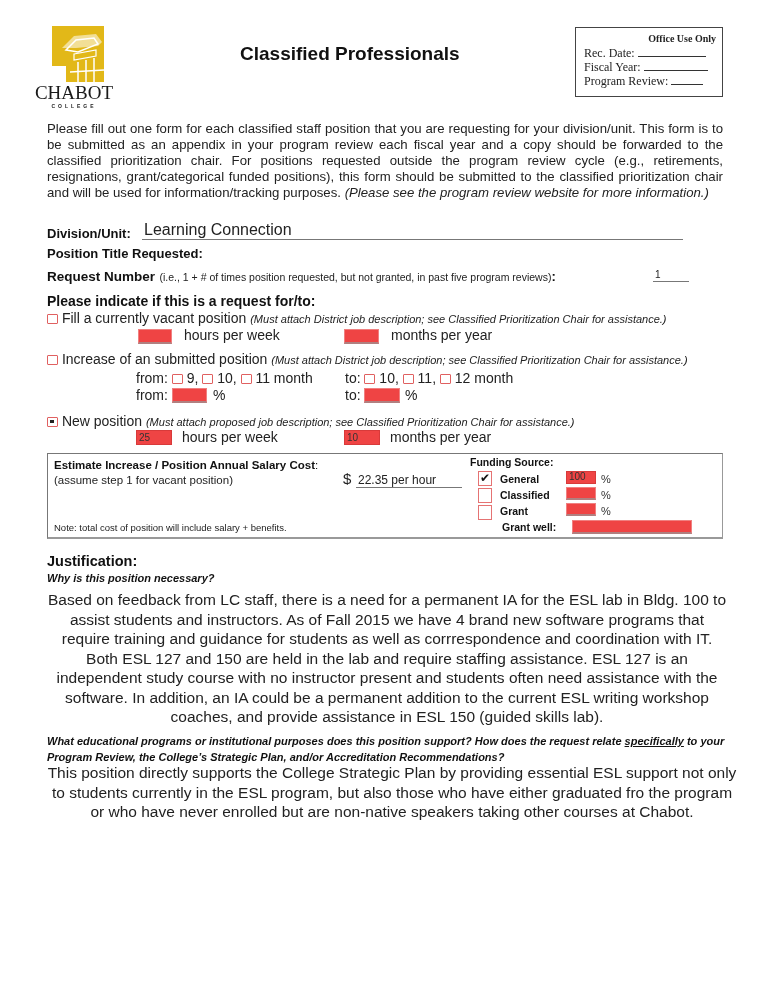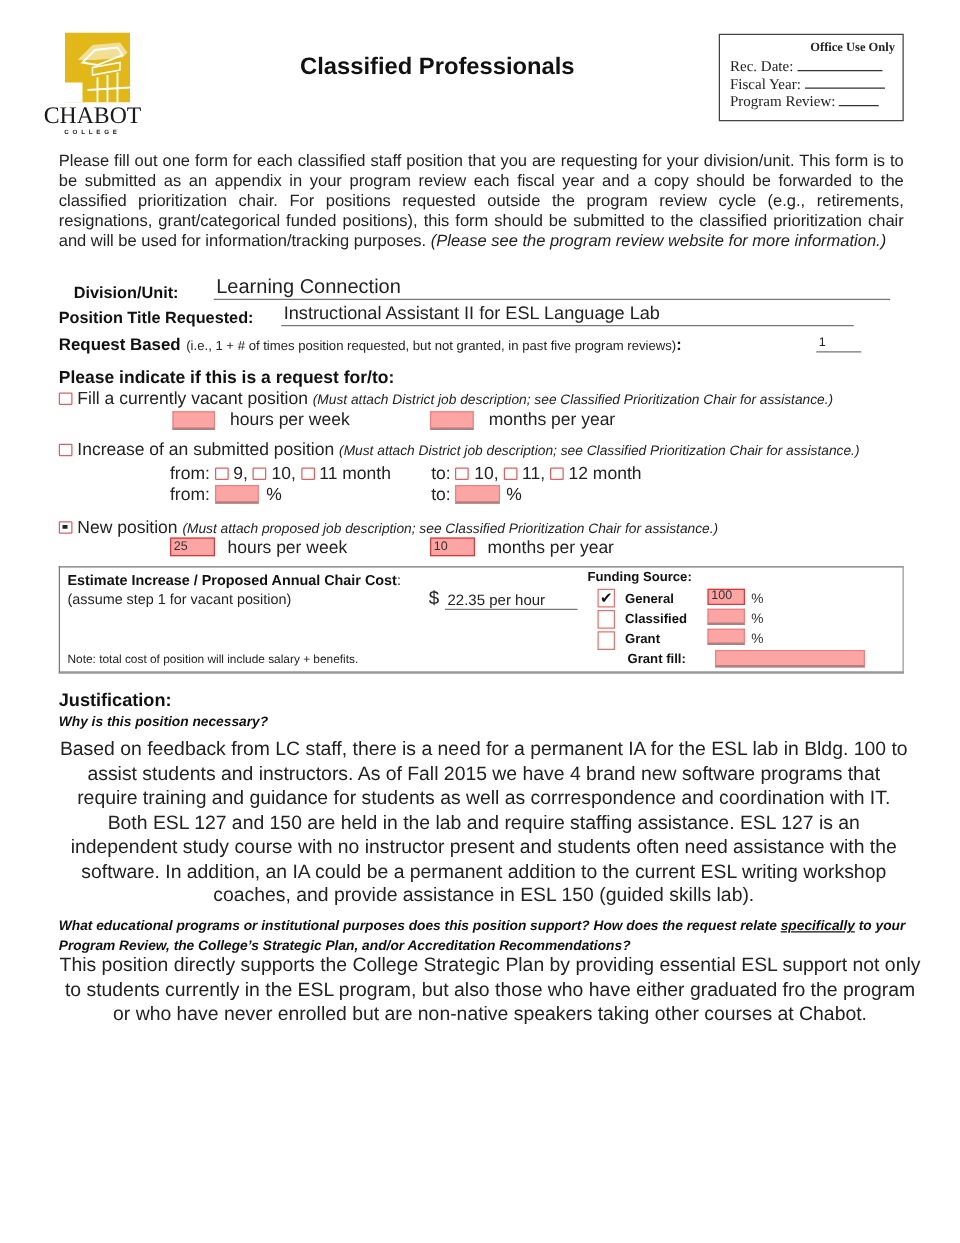--- a/index.html
+++ b/index.html
@@ -32,21 +32,21 @@
   .fieldline { border-bottom: 1px solid #777; }
   .val { font-size: 15px; color: #222; }
 
   .sect { font-weight: bold; font-size: 14px; color: #111; }
   .opt { font-size: 14px; color: #222; white-space: nowrap; }
   .opt i { font-size: 11px; font-style: italic; }
 
   .cb { display: inline-block; width: 11px; height: 10px; border: 1.5px solid #e06060; border-radius: 1px; background: #fff; vertical-align: -1px; position: relative; }
   .cb.checked::after { content: ""; position: absolute; left: 2px; top: 2px; width: 4px; height: 3px; background: #222; }
 
-  .tbox { position: absolute; height: 15px; border: 1px solid #f08080; border-bottom: 2px solid #b08080; background: #fca5a5; font-size: 10px; line-height: 13px; padding-left: 2px; color: #333; }
+  .tbox { position: absolute; height: 15px; border: 1px solid #f08080; border-bottom: 2px solid #b08080; background: #ef4444; font-size: 10px; line-height: 13px; padding-left: 2px; color: #333; }
   .tbox.filled { border: 1.5px solid #d83a3a; }
 
   .txt { position: absolute; font-size: 14px; color: #222; white-space: nowrap; }
 
   
   .panel { left: 47px; top: 453px; width: 676px; height: 86px; border: 1px solid #777; border-bottom: 2px solid #999; border-right: 1px solid #999; }
   .panel .h { position: absolute; left: 6px; top: 5px; font-size: 11.5px; font-weight: bold; color: #111; }
   .panel .h span { font-weight: normal; }
   .panel .s { position: absolute; left: 6px; top: 20px; font-size: 11.5px; color: #222; }
   .panel .dollar { position: absolute; left: 295px; top: 16px; font-size: 15px; color: #222; }
@@ -91,37 +91,34 @@
   <div class="row"><span>Rec. Date:</span> <span class="blank" style="width:68px"></span></div>
   <div class="row"><span>Fiscal Year:</span> <span class="blank" style="width:64px"></span></div>
   <div class="row"><span>Program Review:</span> <span class="blank" style="width:32px"></span></div>
 </div>
 
 <div class="abs intro">
   <span>Please fill out one form for each classified staff position that you are requesting for your division/unit. This form is to be submitted as an appendix in your program review each fiscal year and a copy should be forwarded to the classified prioritization chair. For positions requested outside the program review cycle (e.g., retirements, resignations, grant/categorical funded positions), this form should be submitted to the classified prioritization chair and will be used for information/tracking purposes.</span>
   <i>(Please see the program review website for more information.)</i>
 </div>
 
-<div class="abs" style="left:47px; top:221px; width:636px; height:20px;margin-left:12px;">
+<div class="abs" style="left:47px; top:221px; width:636px; height:20px;">
   <span class="lbl abs" style="left:0; top:5px;">Division/Unit:</span>
-  <div class="abs fieldline" style="left:112px; top:0; width:541px; height:19px;">
+  <div class="abs fieldline" style="left:95px; top:0; width:541px; height:19px;">
     <span class="val abs" style="left:2px; top:0px; font-size:16px;">Learning Connection</span>
   </div>
 </div>
 
 <div class="abs" style="left:47px; top:242px; width:636px; height:20px;">
   <span class="lbl abs" style="left:0; top:4px;">Position Title Requested:</span>
-  <div class="abs fieldline" style="left:178px; top:0; width:458px; height:19px;">
-    <span class="val abs" style="left:2px; top:1px; font-size:14.5px;">Instructional Assistant II for ESL Language Lab</span>
-  </div>
 </div>
 
 <div class="abs" style="left:47px; top:264px; width:650px; height:20px;">
   <span class="abs" style="left:0; top:3px; white-space:nowrap;">
-    <span class="lbl" style="font-size:13.5px;">Request Based</span>
+    <span class="lbl" style="font-size:13.5px;">Request Number</span>
     <span style="font-size:10.5px; color:#222;margin-top:36px;">(i.e., 1 + # of times position requested, but not granted, in past five program reviews)</span><span class="lbl">:</span>
   </span>
   <div class="abs fieldline" style="left:606px; top:3px; width:36px; height:15px;">
     <span class="abs" style="left:2px; top:2px; font-size:10px; color:#222;">1</span>
   </div>
 </div>
 
 <div class="abs sect" style="left:47px; top:293px;">Please indicate if this is a request for/to:</div>
 
 <div class="abs opt" style="left:47px; top:310px;">
@@ -168,21 +165,21 @@
   <span class="cb checked"></span>
   <span>New position</span>
   <i>(Must attach proposed job description; see Classified Prioritization Chair for assistance.)</i>
 </div>
 <div class="tbox filled" style="left:136px; top:430px; width:36px;">25</div>
 <span class="txt" style="left:182px; top:429px;">hours per week</span>
 <div class="tbox filled" style="left:344px; top:430px; width:36px;">10</div>
 <span class="txt" style="left:390px; top:429px;">months per year</span>
 
 <div class="abs panel">
-  <div class="h"><span style="font-weight:bold">Estimate Increase / Proposed Annual Chair Cost</span><span>:</span></div>
+  <div class="h"><span style="font-weight:bold">Estimate Increase / Position Annual Salary Cost</span><span>:</span></div>
   <div class="s">(assume step 1 for vacant position)</div>
   <div class="dollar">$</div>
   <div class="amt">22.35 per hour</div>
   <div class="note">Note: total cost of position will include salary + benefits.</div>
 
   <div class="fund" style="left:422px; top:2px;">Funding Source:</div>
 
   <div class="fbox" style="left:430px; top:17px;">✔</div>
   <div class="fund" style="left:452px; top:19px;">General</div>
   <div class="tbox filled" style="left:518px; top:17px; width:30px; height:13px; line-height:10px;">100</div>
@@ -191,21 +188,21 @@
   <div class="fbox" style="left:430px; top:34px;"></div>
   <div class="fund" style="left:452px; top:35px;">Classified</div>
   <div class="tbox" style="left:518px; top:33px; width:30px; height:13px;"></div>
   <div class="pct" style="left:553px; top:35px;">%</div>
 
   <div class="fbox" style="left:430px; top:51px;"></div>
   <div class="fund" style="left:452px; top:51px;">Grant</div>
   <div class="tbox" style="left:518px; top:49px; width:30px; height:13px;"></div>
   <div class="pct" style="left:553px; top:51px;">%</div>
 
-  <div class="fund" style="left:454px; top:67px;">Grant fill:</div>
+  <div class="fund" style="left:454px; top:67px;">Grant well:</div>
   <div class="tbox" style="left:524px; top:66px; width:120px; height:14px;"></div>
 </div>
 
 <div class="abs just-h">Justification:</div>
 <div class="abs just-q">Why is this position necessary?</div>
 <div class="abs para" style="left:47px; top:590px; width:680px;">Based on feedback from LC staff, there is a need for a permanent IA for the ESL lab in Bldg. 100 to assist students and instructors. As of Fall 2015 we have 4 brand new software programs that require training and guidance for students as well as corrrespondence and coordination with IT. Both ESL 127 and 150 are held in the lab and require staffing assistance. ESL 127 is an independent study course with no instructor present and students often need assistance with the software. In addition, an IA could be a permanent addition to the current ESL writing workshop coaches, and provide assistance in ESL 150 (guided skills lab).</div>
 
 <div class="abs q2">
   <span>What educational programs or institutional purposes does this position support? How does the request relate </span><u>specifically</u><span> to your Program Review, the College’s Strategic Plan, and/or Accreditation Recommendations?</span>
 </div>

